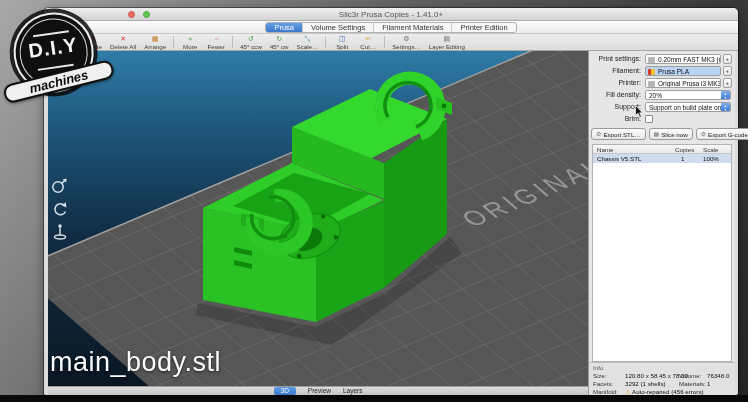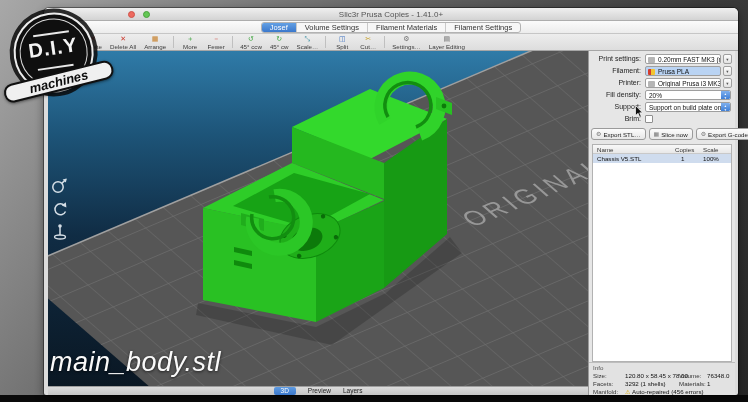--- a/index.html
+++ b/index.html
@@ -32,21 +32,21 @@
   .tool{display:flex;flex-direction:column;align-items:center;margin:0 4px;min-width:18px;}
   .tool .ticon{font-size:7px;line-height:8px;height:8px;}
   .tool .tlabel{font-size:6.2px;line-height:7px;color:#3a3a3a;white-space:nowrap;}
   .tsep{width:1px;height:12px;background:#c0c0c0;margin:0 3px;}
 
   
   .viewport{position:absolute;left:4px;top:43px;width:540px;height:344px;background:#0d2438;overflow:hidden;}
   .viewport svg.scene{position:absolute;left:0;top:0;}
   .vptools{position:absolute;left:3px;top:126px;display:flex;flex-direction:column;gap:6px;opacity:.92;}
   .caption{position:absolute;left:2px;top:296px;font-size:27px;color:#fafafa;letter-spacing:.5px;
-    text-shadow:0 1px 3px rgba(0,0,0,.7);white-space:nowrap;font-style:italic;}
+    text-shadow:0 1px 3px rgba(0,0,0,.7);white-space:nowrap;}
   .vpstrip{position:absolute;left:0;bottom:0;width:100%;height:9px;
     background:linear-gradient(#dcdcdc,#c5c5c5);border-top:1px solid #9d9d9d;
     display:flex;justify-content:center;align-items:center;gap:12px;font-size:6.5px;color:#222;}
   .vptab{line-height:8px;cursor:default;}
   .vptab.active{background:linear-gradient(#5e9be2,#3b78cc);color:#fff;padding:0 7px;border-radius:2px;}
 
   
   .panel{position:absolute;left:544px;top:43px;width:147px;height:344px;background:#e6e6e6;
     border-left:1px solid #9a9a9a;font-size:7px;color:#222;}
   .frow{position:absolute;left:0;width:100%;height:11px;}
@@ -104,24 +104,24 @@
   <div class="window">
 
     <div class="titlebar">
       <span class="dot red"></span>
       <span class="dot green"></span>
       <span>Slic3r Prusa Copies - 1.41.0+</span>
     </div>
 
     <div class="tabrow">
       <div class="seg">
-        <div class="seg-tab active">Josef</div>
+        <div class="seg-tab active">Prusa</div>
         <div class="seg-tab">Volume Settings</div>
         <div class="seg-tab">Filament Materials</div>
-        <div class="seg-tab">Filament Settings</div>
+        <div class="seg-tab">Printer Edition</div>
       </div>
     </div>
 
     <div class="toolbar">
       <div class="tool">
         <span class="ticon" style="color:#cc3b30">✕</span>
         <span class="tlabel">Delete</span>
       </div>
       <div class="tool">
         <span class="ticon" style="color:#cc3b30">✕</span>

